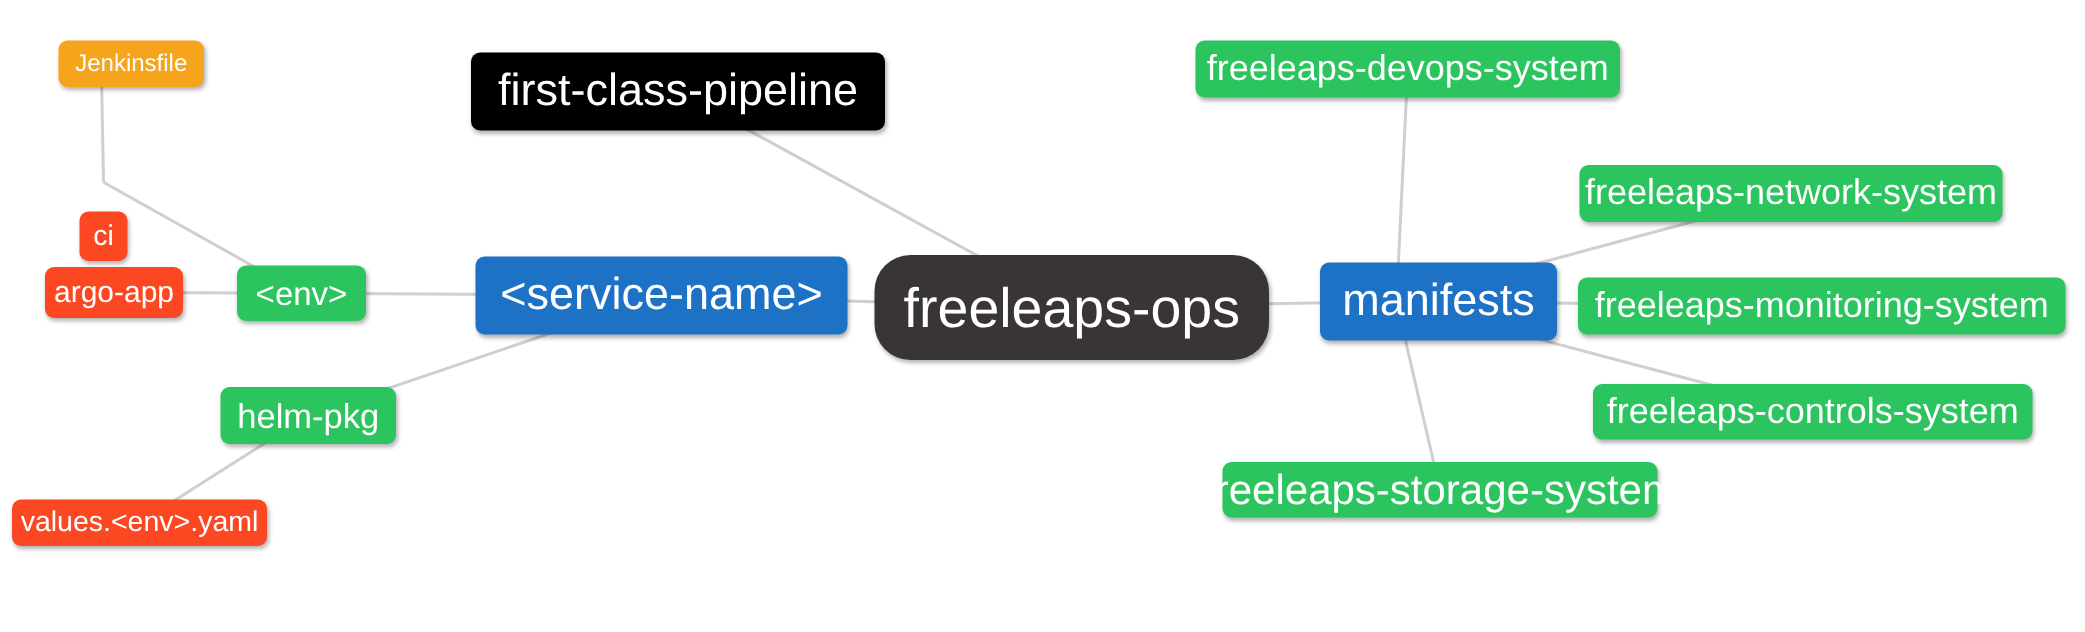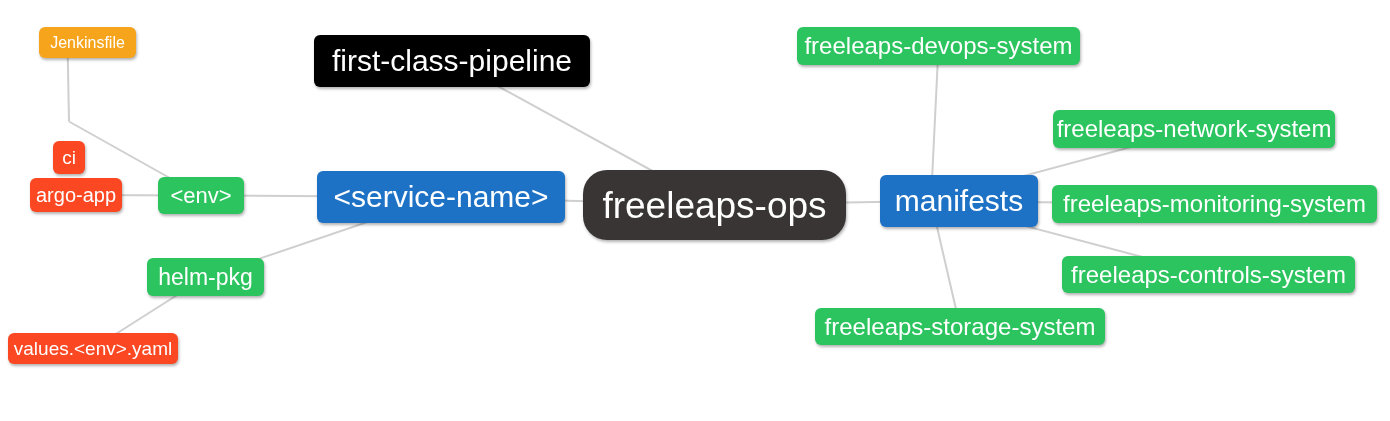--- a/index.html
+++ b/index.html
@@ -94,17 +94,17 @@
       </div>
       <div class="node" style="left: 1053px; top: 110px; width: 282px; height: 38px; font-size: 24px; background: rgb(43, 196, 94); color: rgb(255, 255, 255);">
         <span>freeleaps-network-system</span>
       </div>
       <div class="node" style="left: 1052px; top: 185px; width: 325px; height: 38px; font-size: 24px; background: rgb(43, 196, 94); color: rgb(255, 255, 255); align-items: center;">
         <span>freeleaps-monitoring-system</span>
       </div>
       <div class="node" style="left: 1062px; top: 256px; width: 293px; height: 37px; font-size: 24px; background: rgb(43, 196, 94); color: rgb(255, 255, 255);">
         <span>freeleaps-controls-system</span>
       </div>
-      <div class="node" style="left: 815px; top: 308px; width: 290px; height: 37px; font-size: 24px; background: rgb(43, 196, 94); color: rgb(255, 255, 255);">
+      <div class="node" style="left: 815px; top: 308px; width: 290px; height: 37px; font-size: 28px; background: rgb(43, 196, 94); color: rgb(255, 255, 255);">
         <span>freeleaps-storage-system</span>
       </div>
     </div>
 </div>
 
 </body></html>

